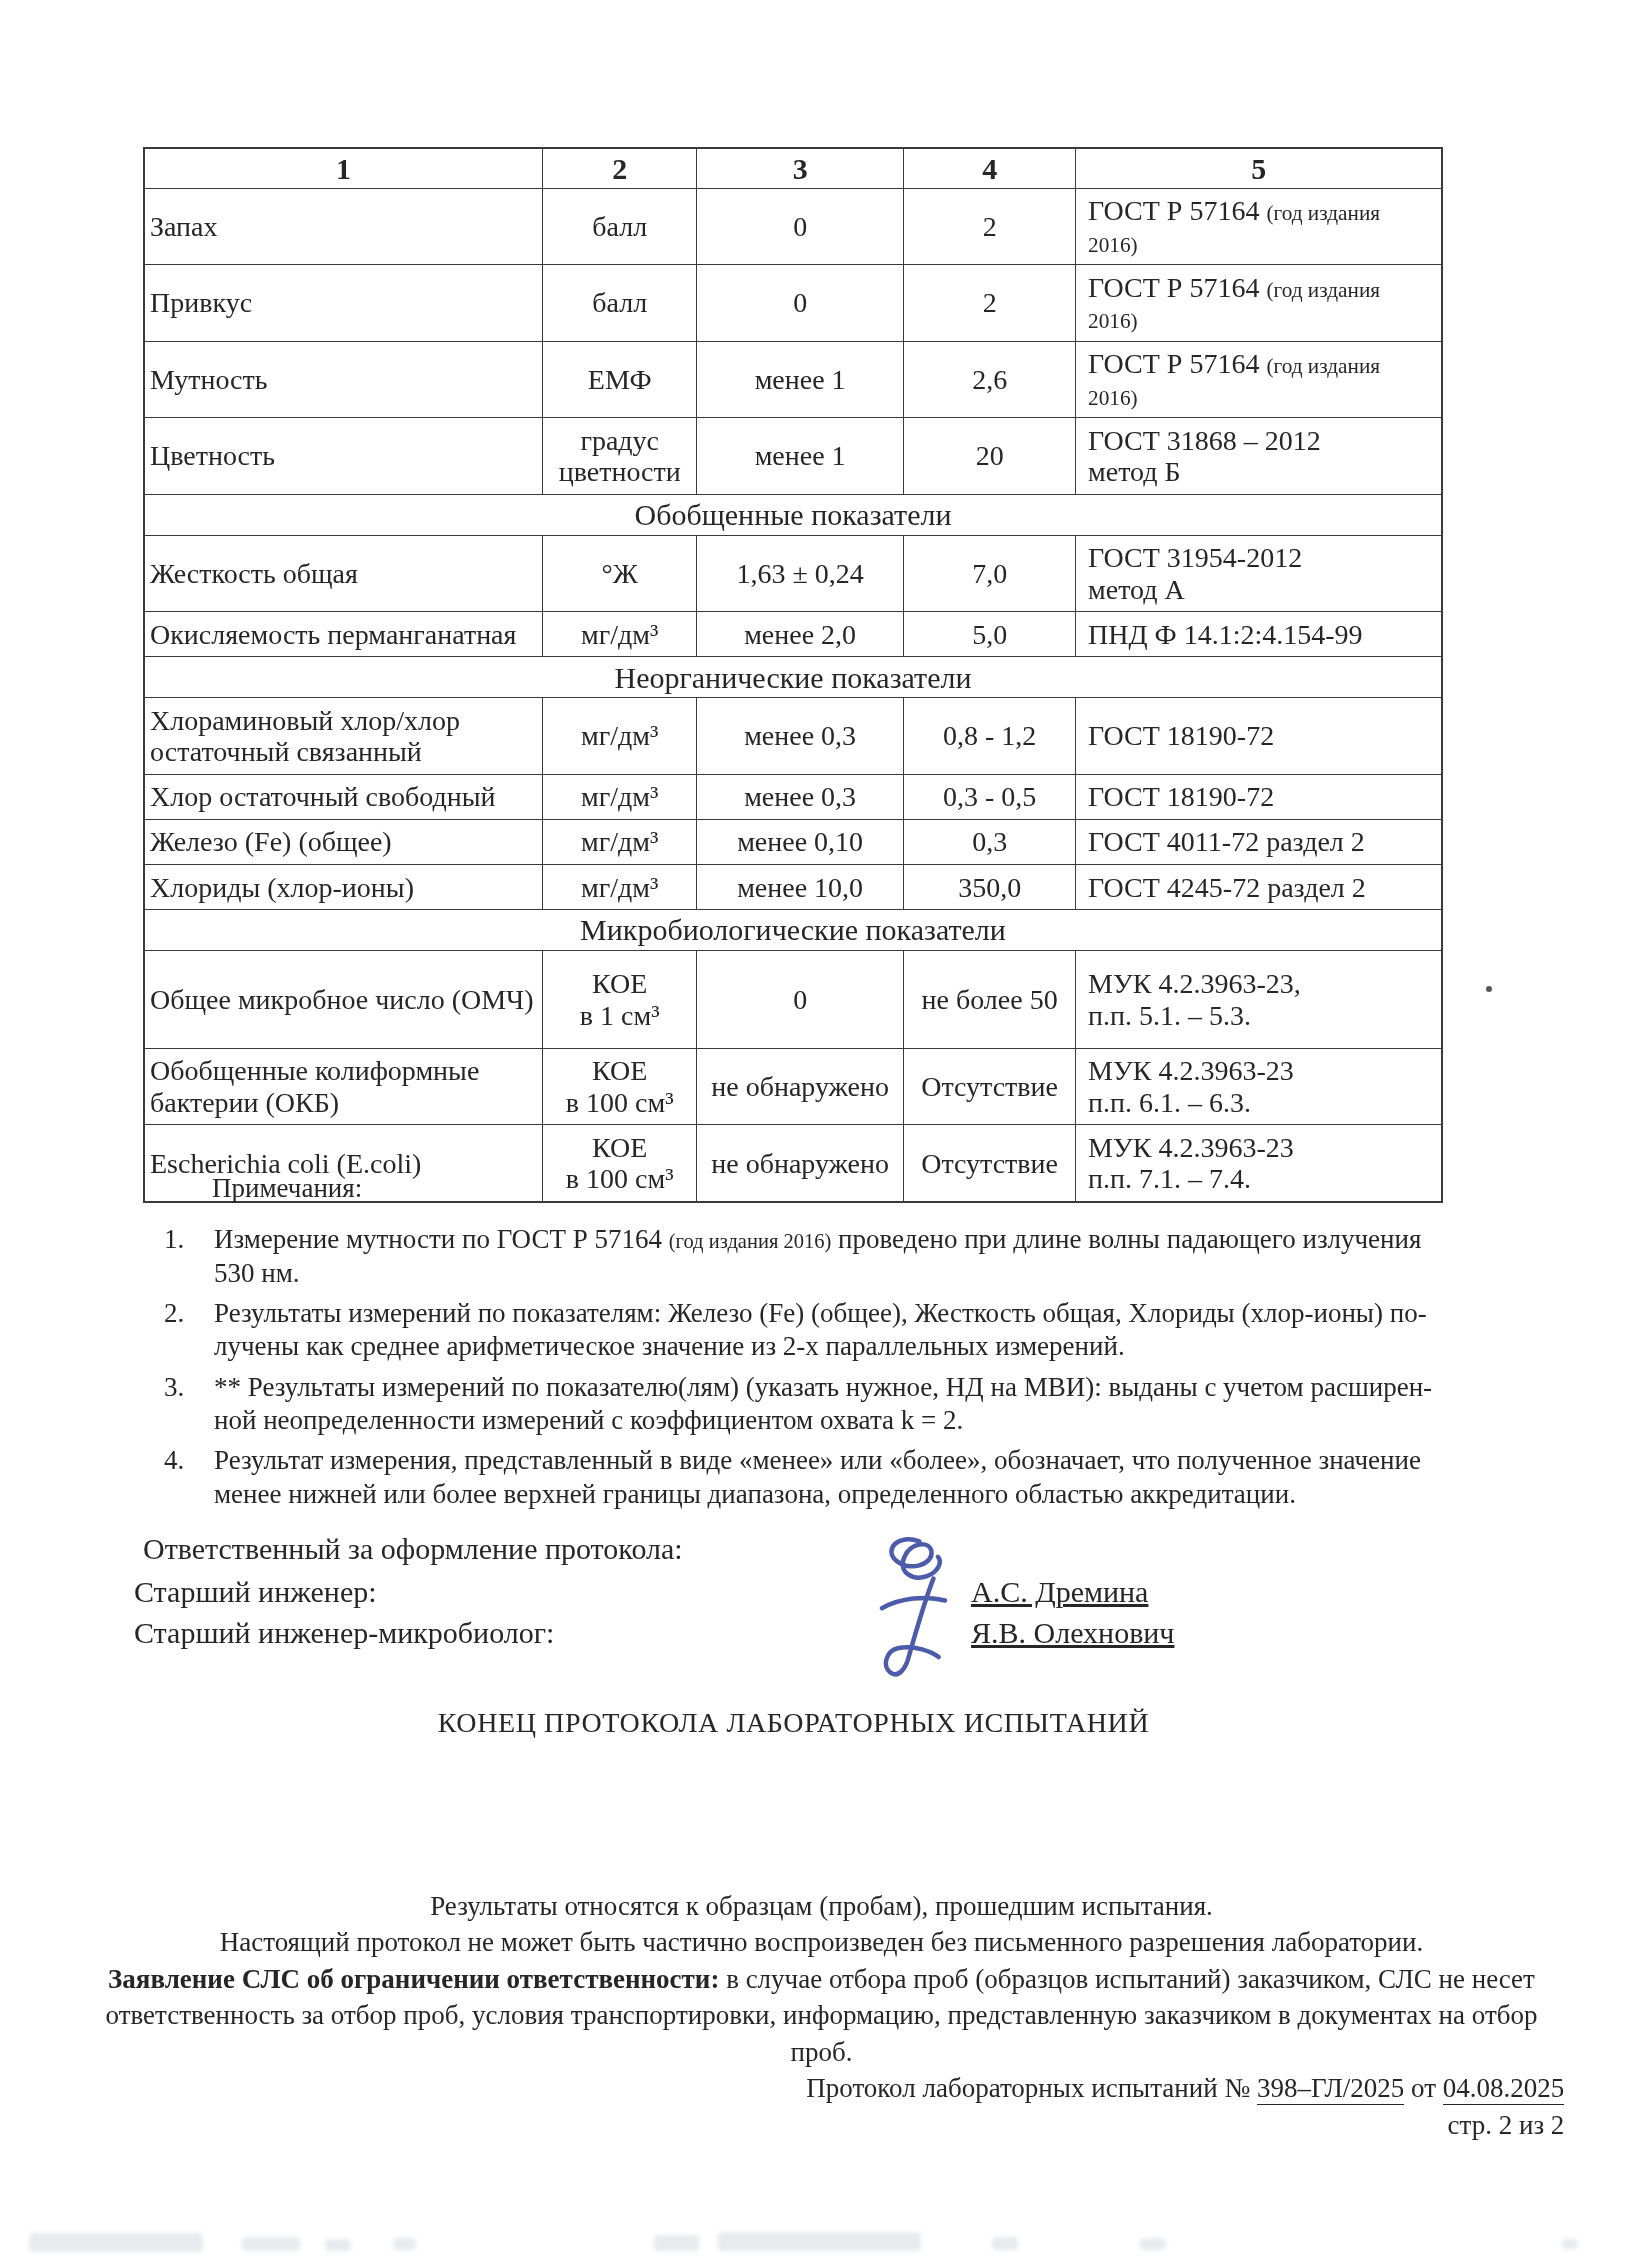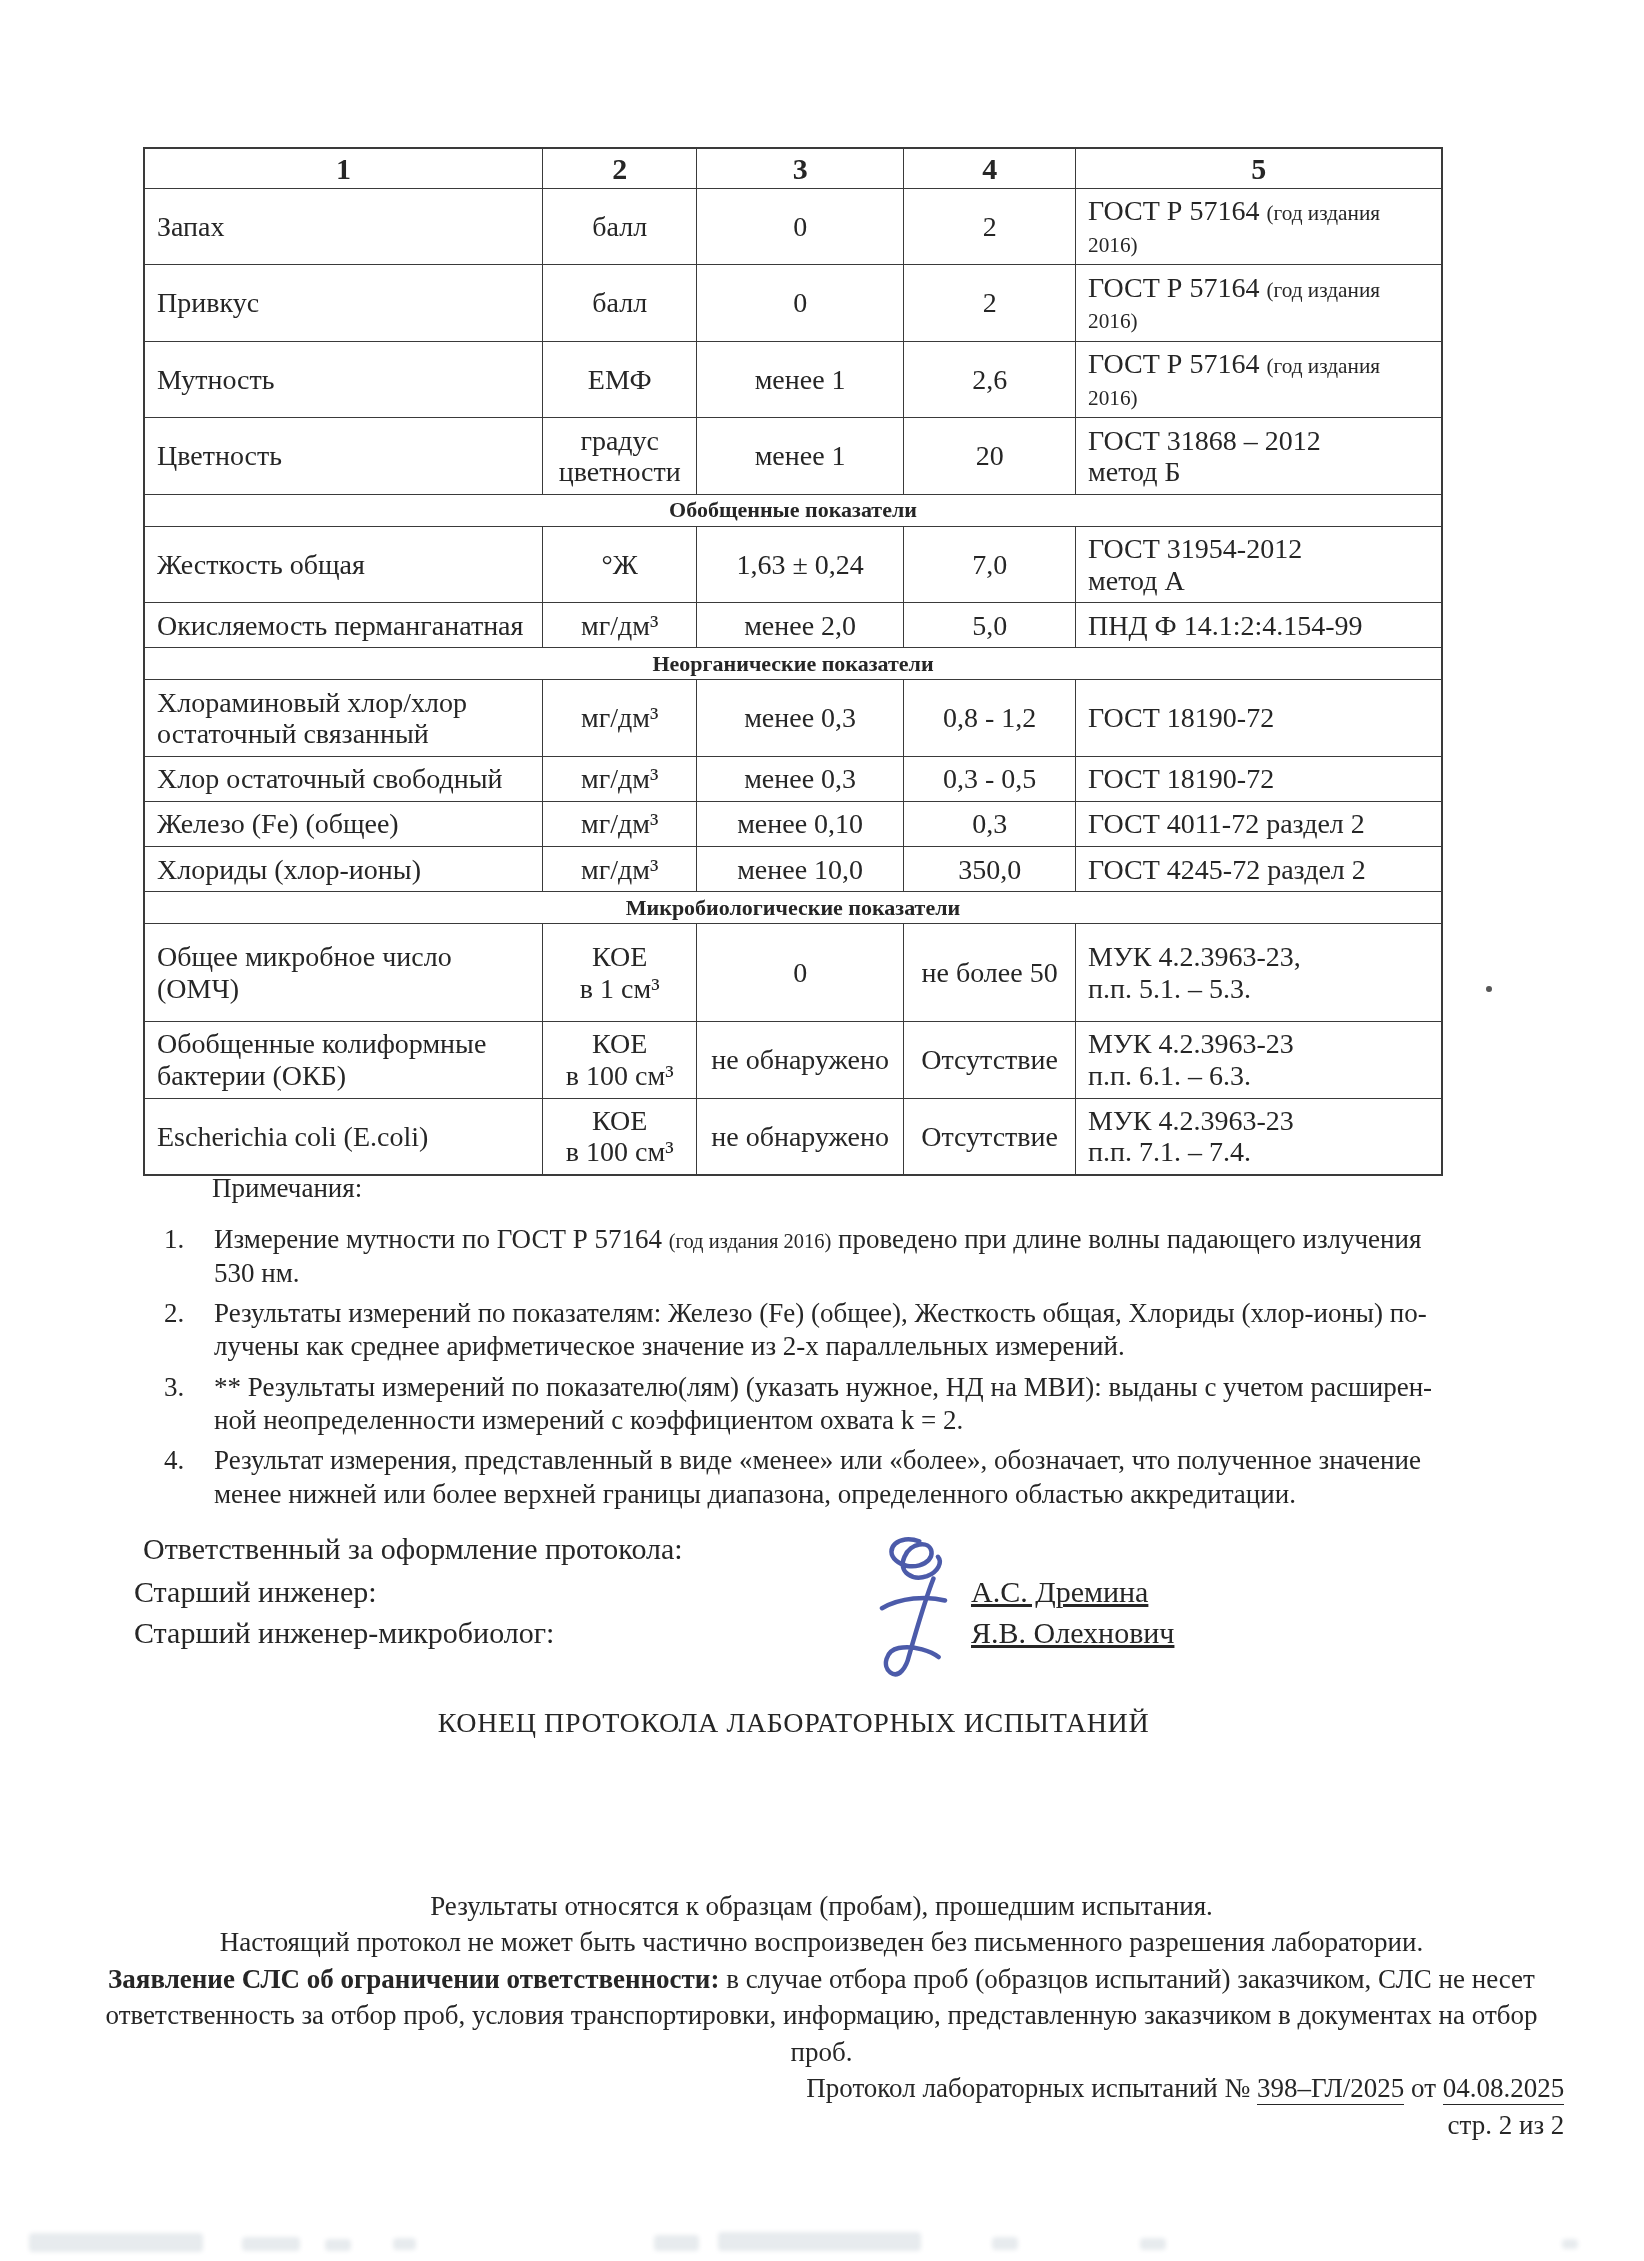--- a/index.html
+++ b/index.html
@@ -22,24 +22,24 @@
     border:1.9px solid #3a3a3a;
     vertical-align:middle;
     padding:6.4px 7.7px;
     line-height:1.12;
   }
   .lab-table tr.head td{
     font-weight:bold;text-align:center;
     padding:2.6px 3.9px;font-size:30px;
   }
   .lab-table tr.section td{
-    font-weight:bold;text-align:center;
-    padding:3.2px 3.9px;font-size:22px;
-  }
-  .lab-table td.c0{text-align:left;padding-left:12px;}
+    font-weight:normal;text-align:center;
+    padding:3.2px 3.9px;font-size:30px;
+  }
+  .lab-table td.c0{text-align:left;padding-left:5px;}
   .lab-table td.c1,.lab-table td.c2,.lab-table td.c3{text-align:center;}
   .lab-table td.c4{text-align:left;padding-left:11.6px;}
   .lab-table tr:nth-child(15) td{padding-top:17px;padding-bottom:17px;}
   .sm{font-size:0.76em;}
   .bd{font-weight:bold;}
   .ul{border-bottom:1.9px solid #262626;padding-bottom:1.3px;}
   
   .notes{
     position:absolute;left:164px;top:1172px;width:1346px;
     font-size:27px;line-height:1.25;

